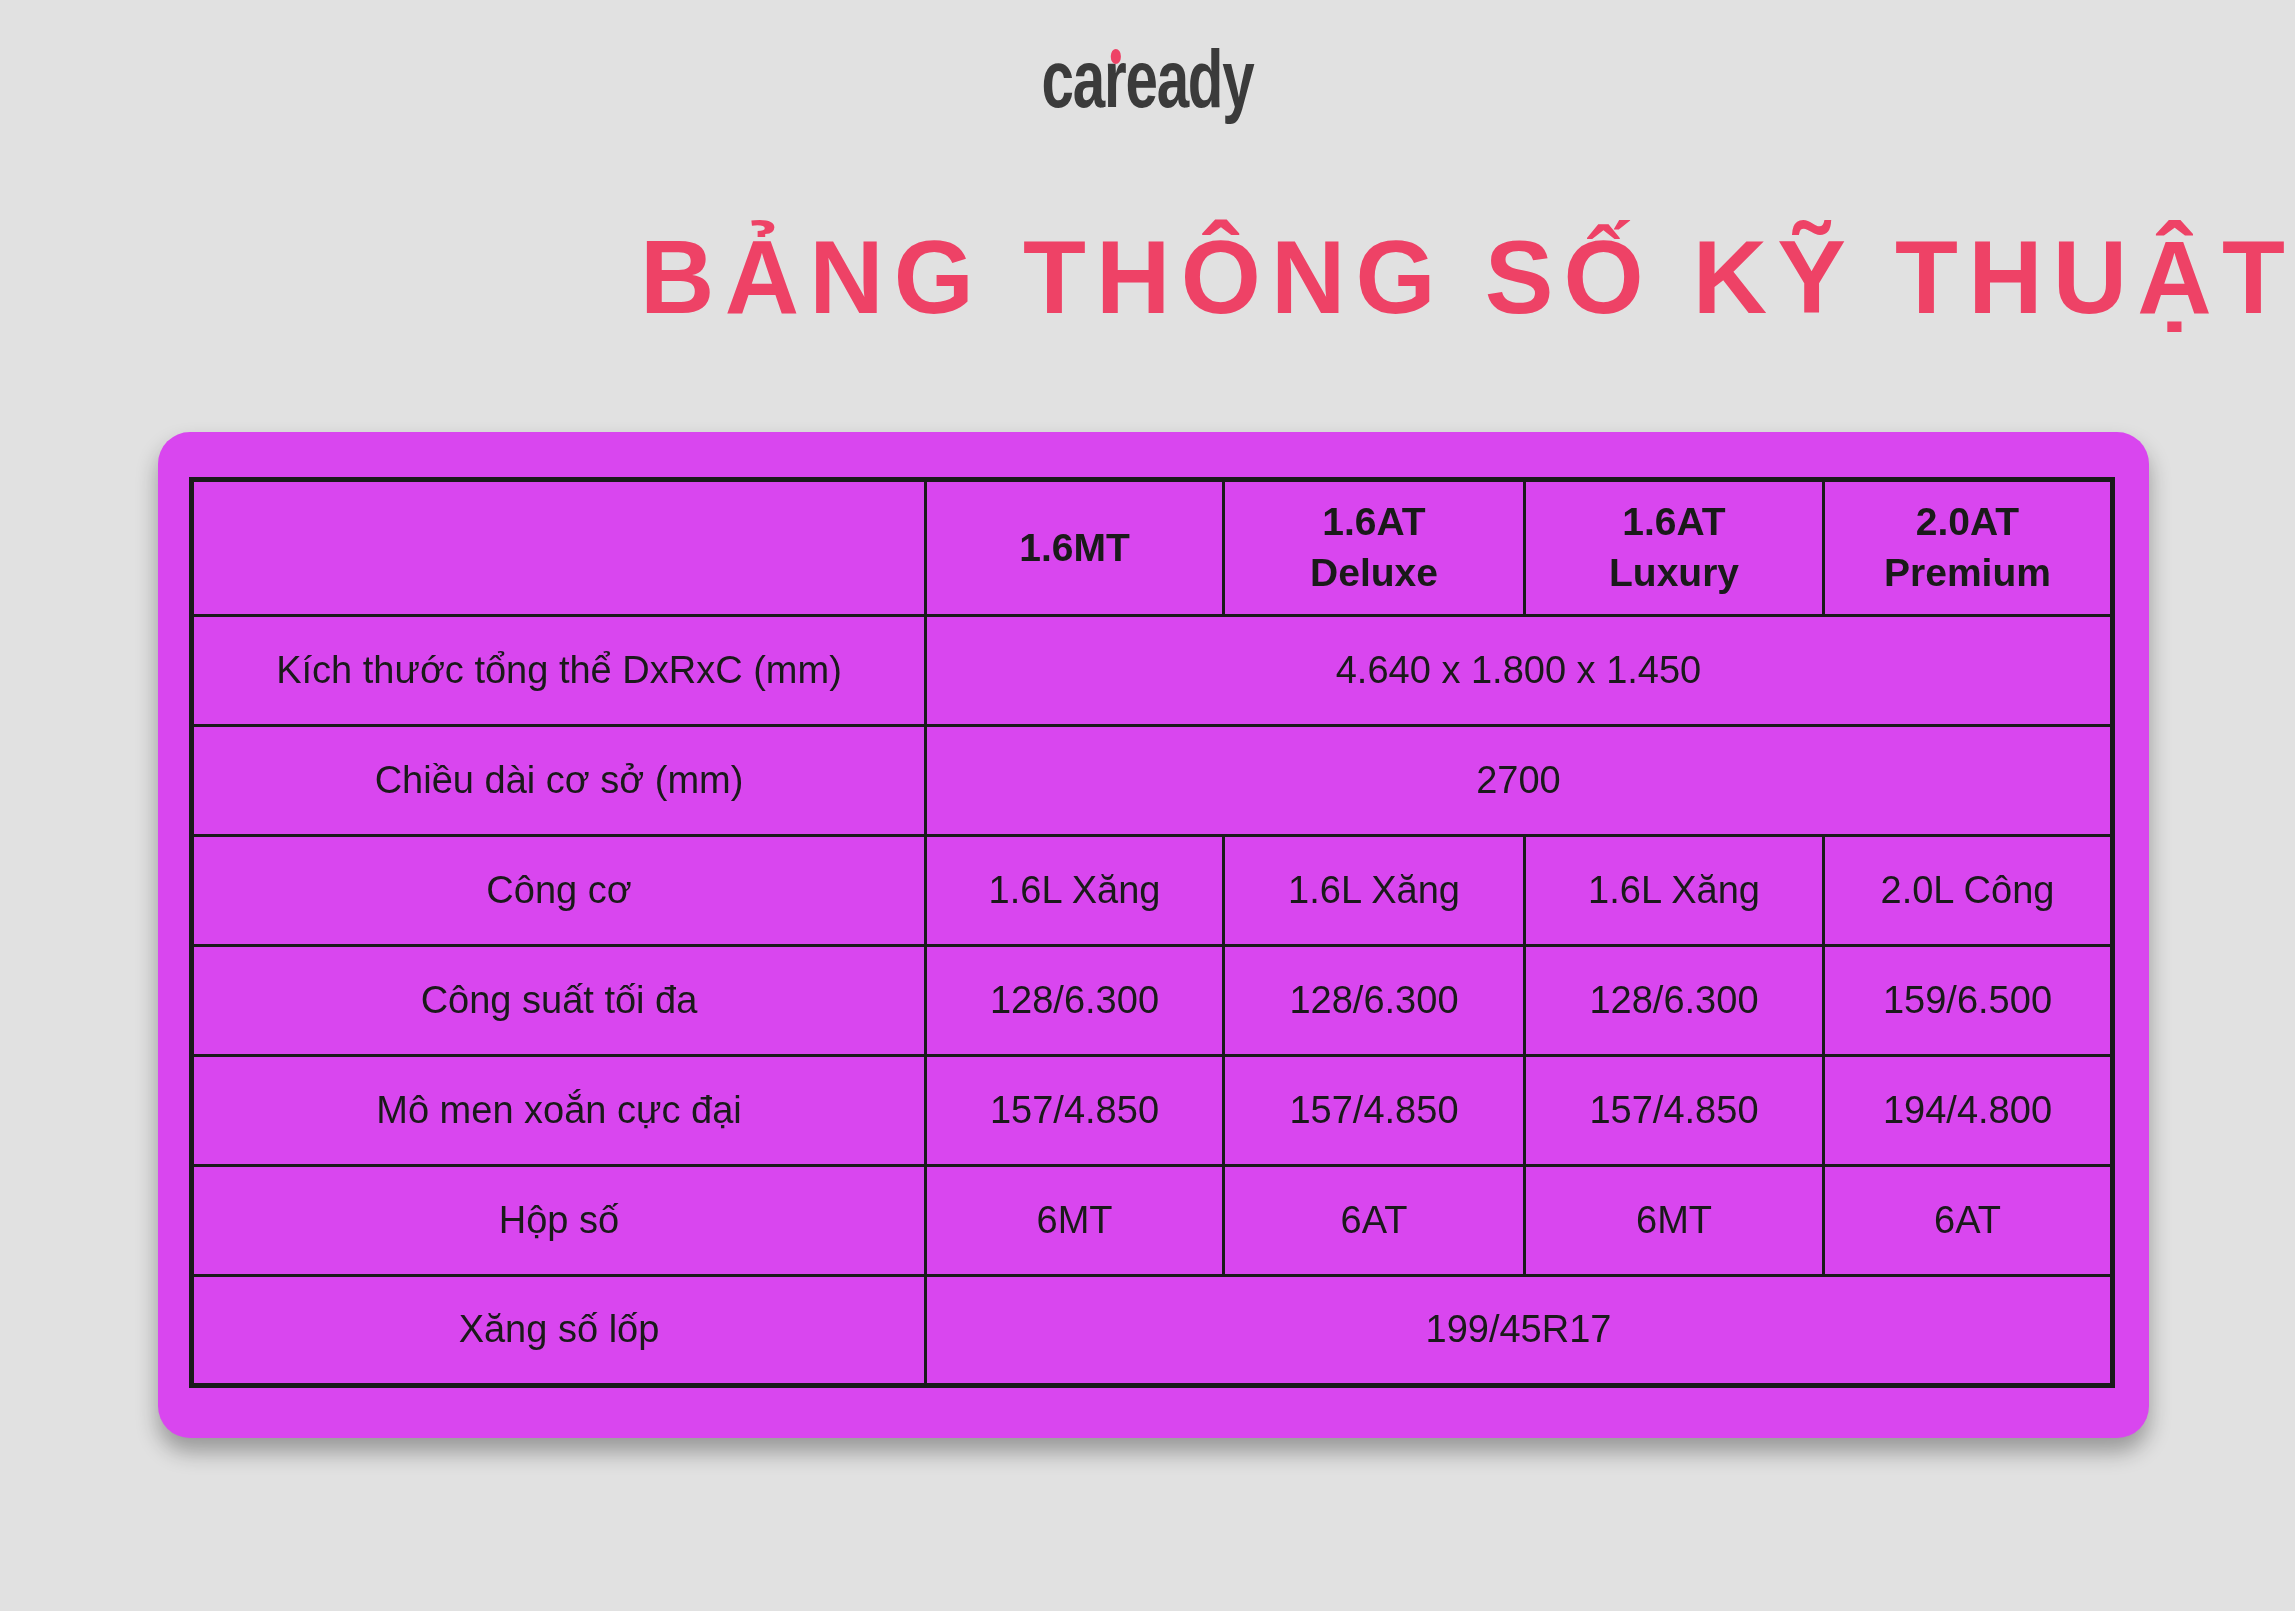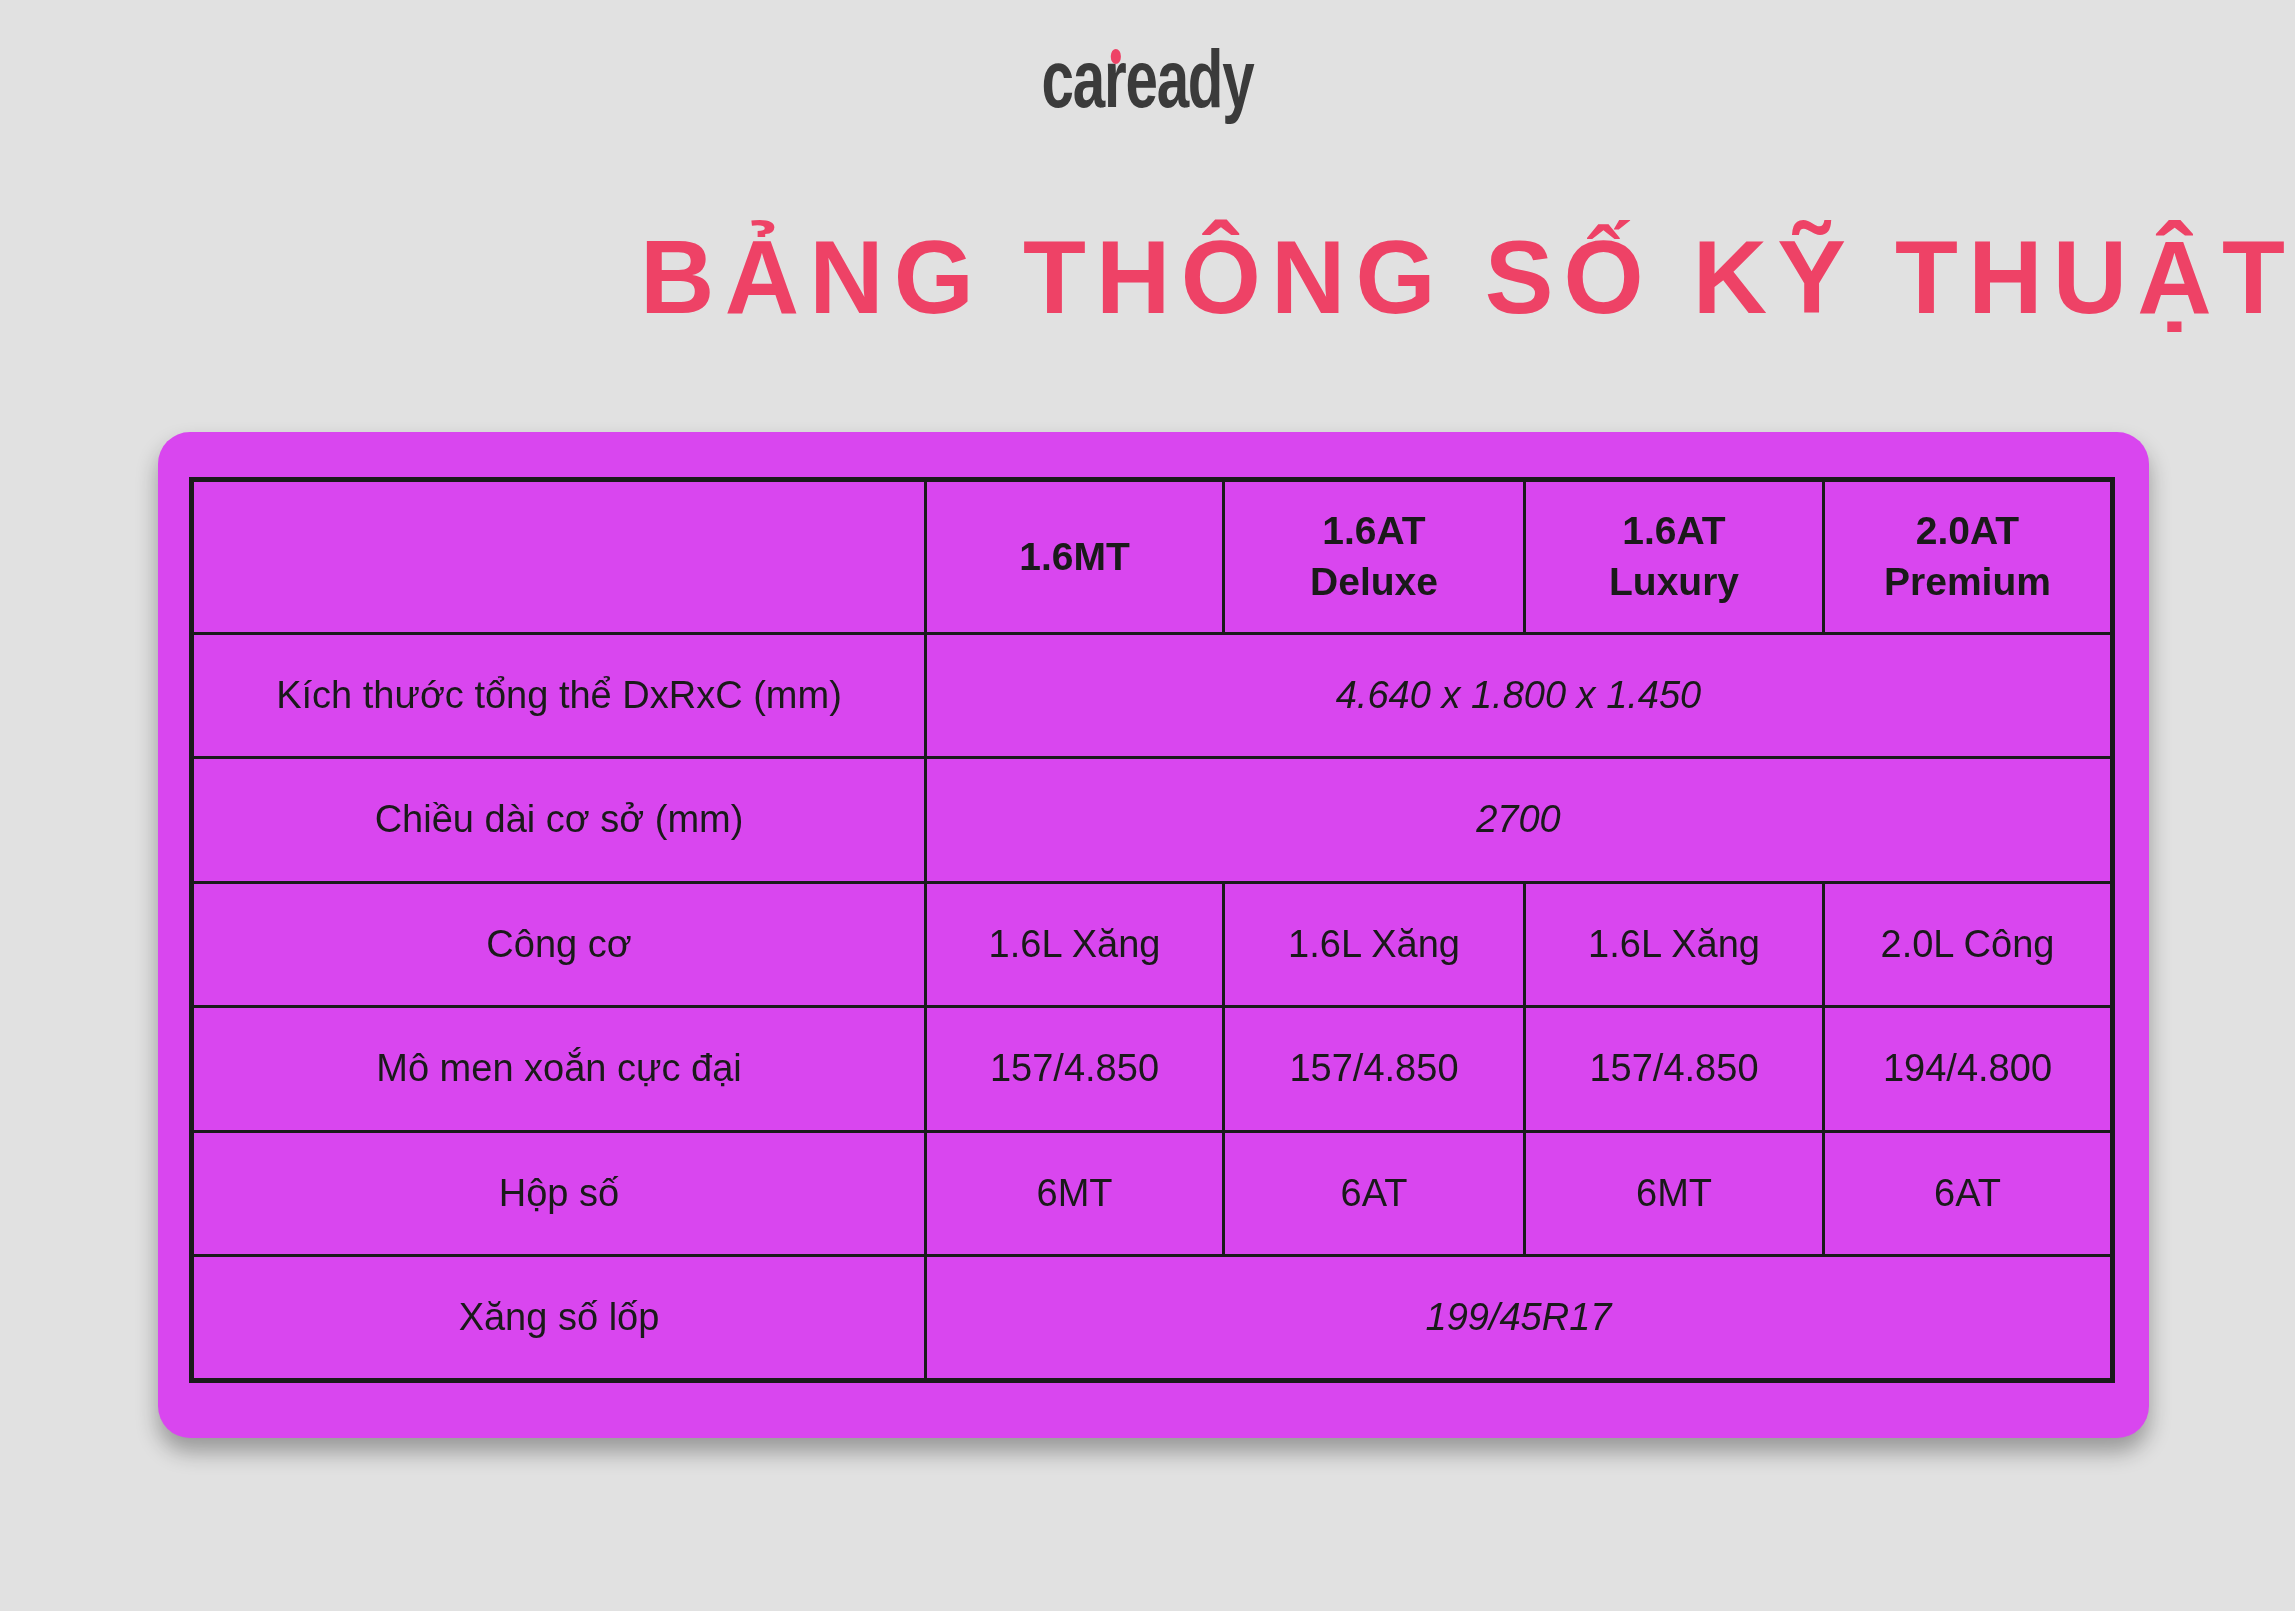--- a/index.html
+++ b/index.html
@@ -96,21 +96,20 @@
   table.spec-table th {
     font-weight: bold;
     font-size: 39px;
     white-space: pre-line;
   }
   tr.header-row { height: 136px; }
   tr.body-row   { height: 110px; }
   td.span-cell {
     text-align: left;
     padding-left: 47px;
-    font-style: italic;
   }
 </style>
 </head>
 <body>
 
 <div class="logo"><span>ca</span><span class="logo-r"><span class="logo-dot"></span><span>r</span></span><span>eady</span></div>
 
 <h1 class="title">BẢNG THÔNG SỐ KỸ THUẬT</h1>
 
 <div class="card">
@@ -145,20 +144,27 @@
       </tr>
 
       <tr class="body-row">
         <td>Công cơ</td>
         <td>1.6L Xăng</td>
         <td>1.6L Xăng</td>
         <td>1.6L Xăng</td>
         <td>2.0L Công</td>
       </tr>
 
+      <tr class="body-row">
+        <td>Công suất tối đa</td>
+        <td>128/6.300</td>
+        <td>128/6.300</td>
+        <td>128/6.300</td>
+        <td>159/6.500</td>
+      </tr>
 
       <tr class="body-row">
         <td>Mô men xoắn cực đại</td>
         <td>157/4.850</td>
         <td>157/4.850</td>
         <td>157/4.850</td>
         <td>194/4.800</td>
       </tr>
 
       <tr class="body-row">

